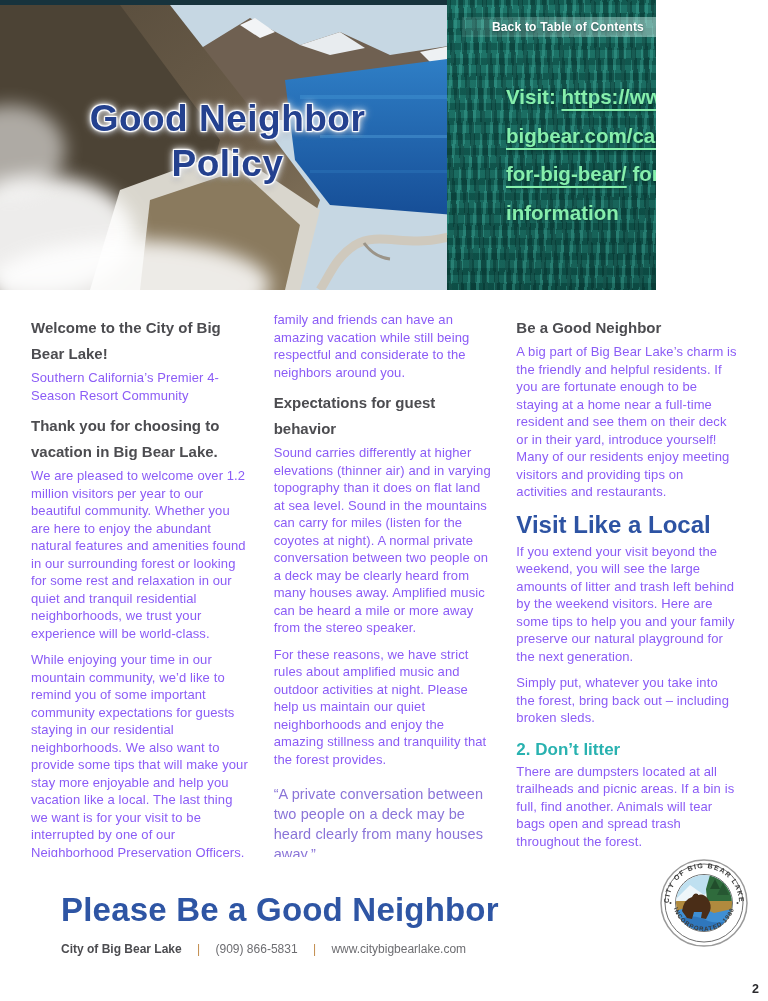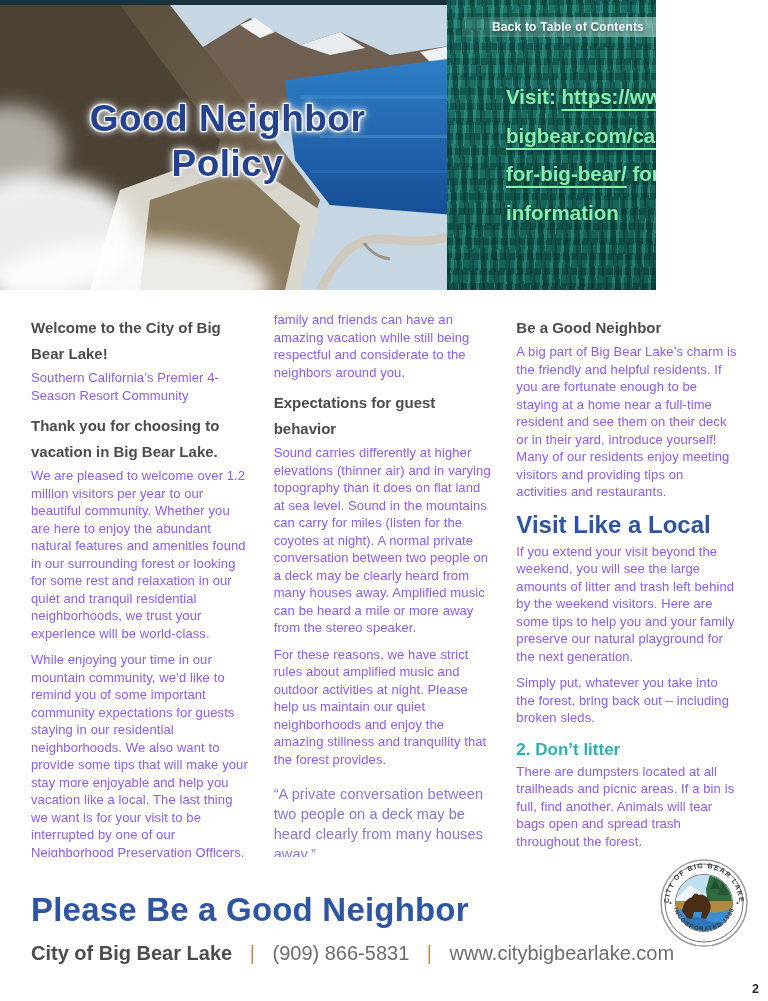--- a/index.html
+++ b/index.html
@@ -50,25 +50,25 @@
     overflow:hidden;box-sizing:border-box;
   }
   .col{flex:1;min-width:0;}
   .col p{margin:0 0 9px 0;font-size:13px;line-height:17.5px;color:#8b5cf6;letter-spacing:.1px;}
   .col h3{margin:9px 0 2px 0;font-size:15px;line-height:26px;font-weight:700;color:#4c4c50;}
   .col h3.first{margin-top:4px;}
   .col h2.blue-head{margin:10px 0 4px 0;font-size:24px;line-height:28px;font-weight:800;color:#2d53a3;}
   .col h4.teal-head{margin:12px 0 3px 0;font-size:17px;line-height:21px;font-weight:700;color:#29b2b0;}
   .col .quote{margin:16px 0 16px 0;font-size:14.5px;line-height:20px;font-weight:500;color:#8a74d8;}
   
-  .footer{position:relative;height:144px;padding:0 31px;box-sizing:border-box;}
+  .footer{position:relative;height:144px;padding:0 31px;box-sizing:border-box;margin-left:30px;}
   .footer-headline{
     margin:0;padding-top:34px;font-size:33px;line-height:38px;font-weight:800;color:#2e55a4;letter-spacing:.2px;
   }
-  .footer-info{margin-top:13px;font-size:20px;color:#6d6d71;}
+  .footer-info{margin-top:13px;font-size:12px;color:#6d6d71;}
   .footer-info .org{font-weight:700;color:#4c4c50;}
   .footer-info .sep{color:#c18a4a;margin:0 12px;}
   .seal{position:absolute;top:2px;right:20px;width:88px;height:88px;}
   .page-num{position:absolute;right:9px;bottom:5px;font-size:12.5px;font-weight:700;color:#2b2b2e;}
 </style>
 </head>
 <body>
 
 <div class="page">
 

